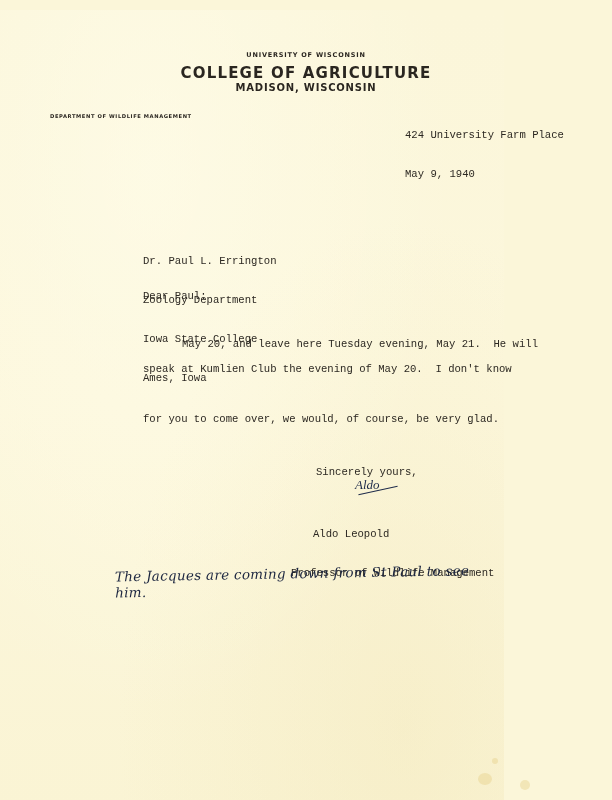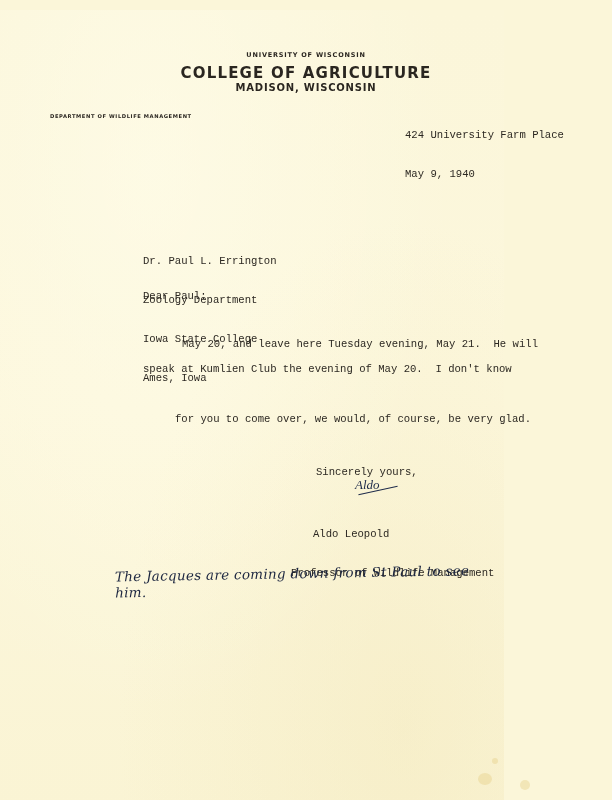--- a/index.html
+++ b/index.html
@@ -83,21 +83,21 @@
     <div>Dr. Paul L. Errington</div>
     <div>Zoology Department</div>
     <div>Iowa State College</div>
     <div>Ames, Iowa</div>
   </div>
 
   <div class="tw salutation">Dear Paul:</div>
 
   <div class="tw body-line" style="top:328px;padding-left:39px;">May 20, and leave here Tuesday evening, May 21.  He will</div>
   <div class="tw body-line" style="top:353px;">speak at Kumlien Club the evening of May 20.  I don't know</div>
-  <div class="tw body-line" style="top:403px;margin-left:32px;">for you to come over, we would, of course, be very glad.</div>
+  <div class="tw body-line" style="top:403px;">for you to come over, we would, of course, be very glad.</div>
 
   <div class="tw closing">Sincerely yours,</div>
 
   <div class="signature">Aldo</div>
   <div class="sig-underline"></div>
 
   <div class="tw sig-block">
     <div class="sig-name">Aldo Leopold</div>
     <div>Professor of Wildlife Management</div>
   </div>

